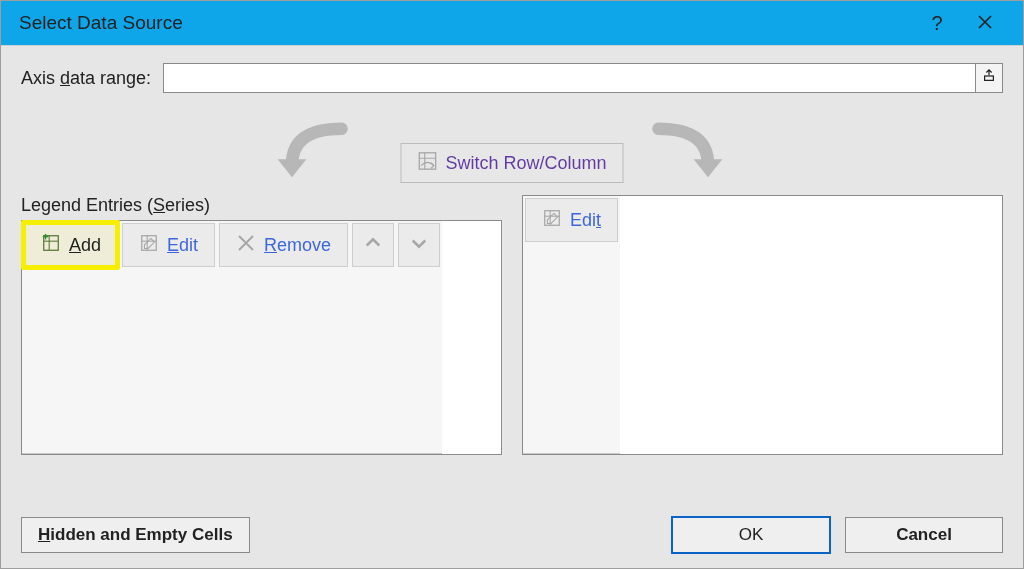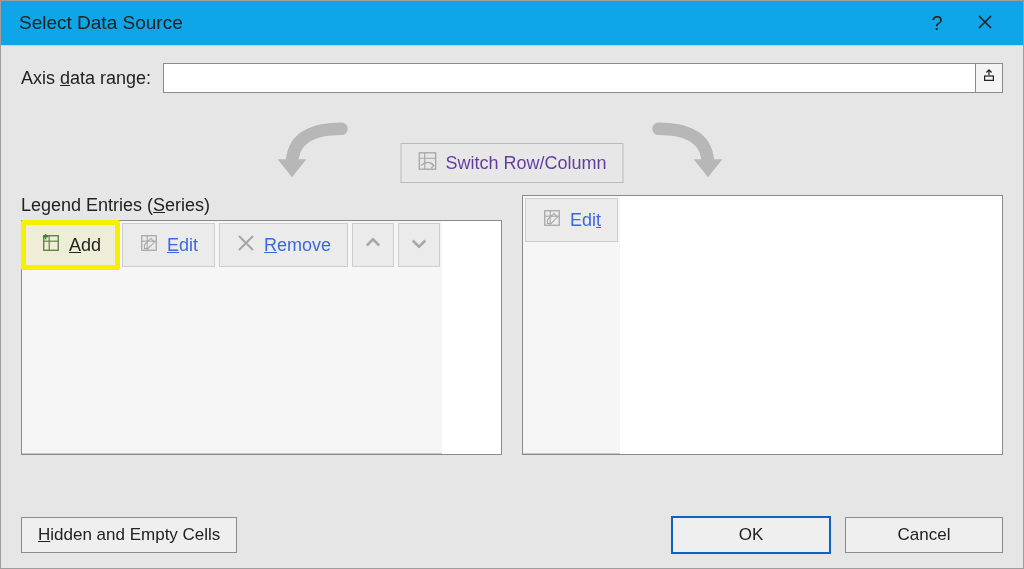--- a/index.html
+++ b/index.html
@@ -195,20 +195,21 @@
   .footer-btn {
     height: 34px;
     min-width: 120px;
     border: 1px solid #8a8a8a;
     background: #efefef;
     font-size: 17px;
     display: flex;
     align-items: center;
     justify-content: center;
     padding: 0 18px;
+    font-weight: bold;
   }
   .footer-btn.hidden-cells {
     min-width: 0;
     padding: 0 16px;
   }
   .footer-btn.ok {
     border: 2px solid #0a64c8;
     font-weight: 400;
   }
 

